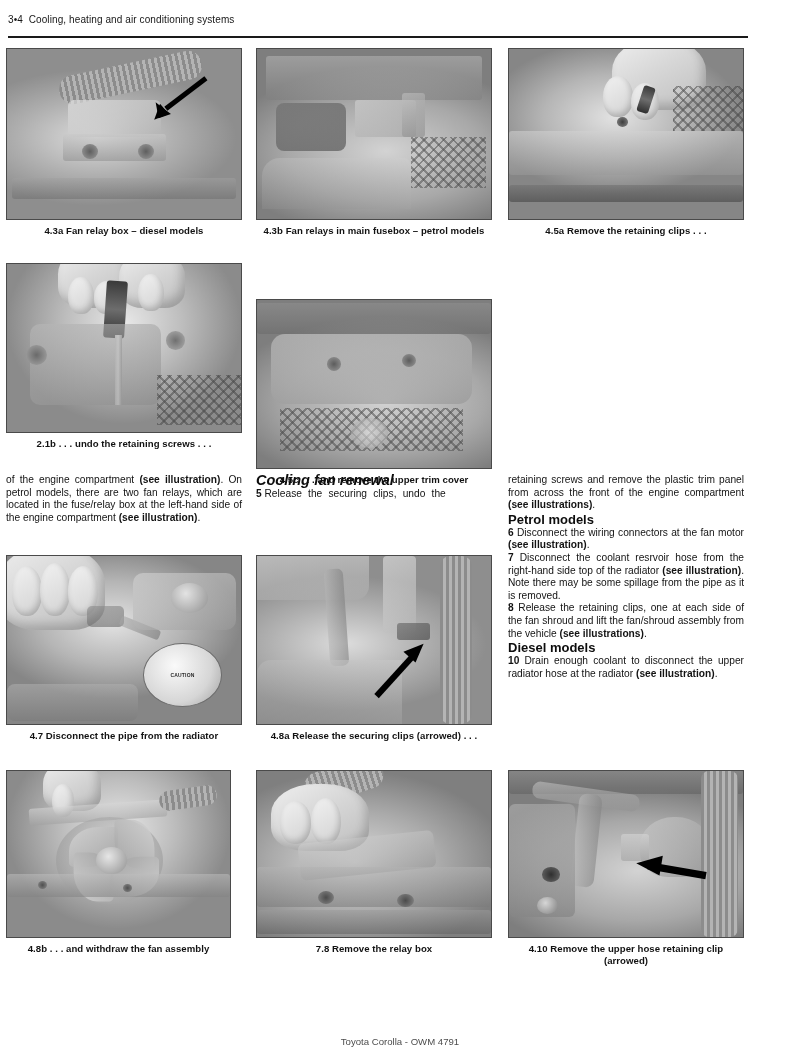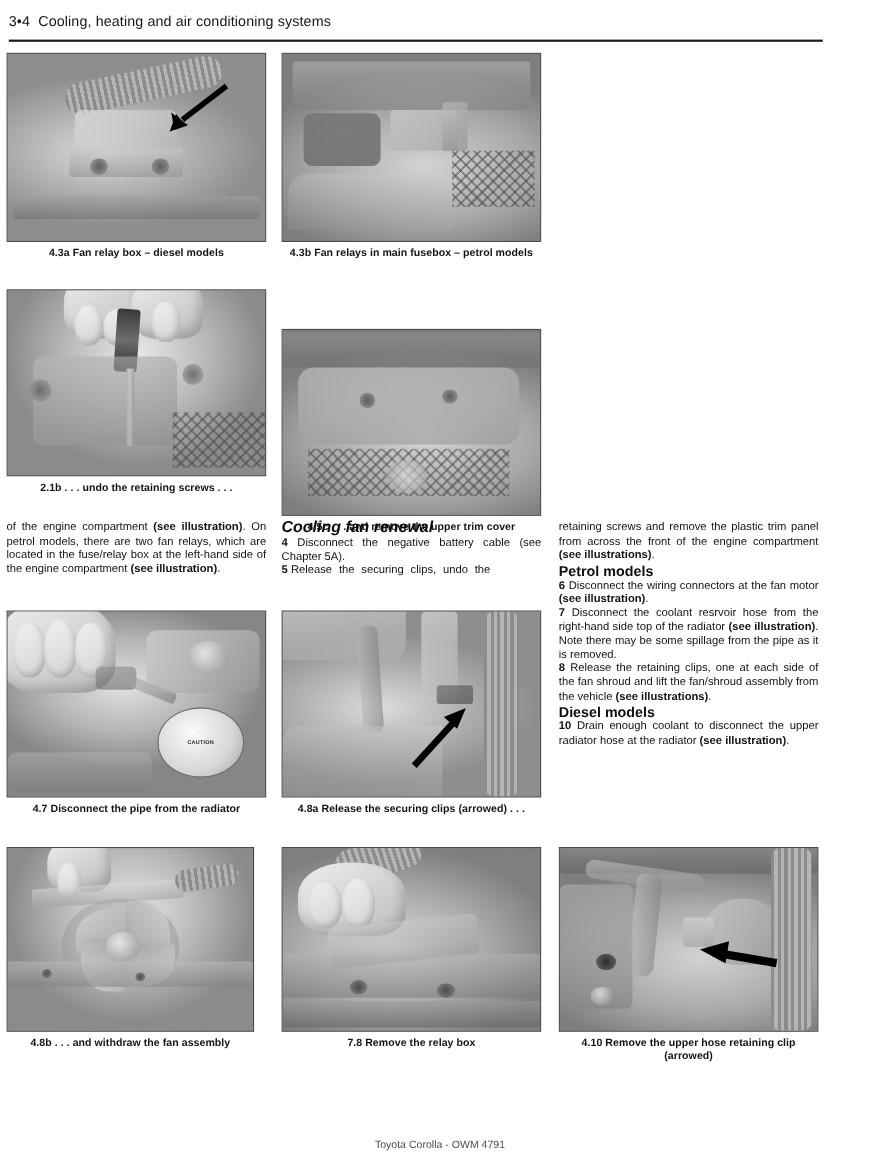--- a/index.html
+++ b/index.html
@@ -19,21 +19,21 @@
   
   .page { width: 800px; height: 1059px; position: relative; }
 
   .header {
     position: absolute;
     left: 8px; top: 4px; width: 784px;
     height: 30px;
     display: flex; align-items: center;
   }
   .header-text {
-    font-size: 13px;
+    font-size: 10px;
     font-weight: 400;
     letter-spacing: .1px;
     color: #161616;
     white-space: nowrap;
   }
   .header-rule {
     position: absolute;
     left: 8px; top: 36px; width: 740px; height: 2px;
     background: #1a1a1a;
   }
@@ -209,20 +209,34 @@
       <div class="bar" style="left:4%; top:4%; width:92%; height:26%; background:linear-gradient(180deg,#b6b6b6,#7f7f7f);"></div>
       <div class="blob" style="left:8%; top:32%; width:30%; height:28%; background:linear-gradient(150deg,#6d6d6d,#4a4a4a); border-radius:8px;"></div>
       <div class="bar" style="left:42%; top:30%; width:26%; height:22%; background:linear-gradient(160deg,#d8d8d8,#9d9d9d);"></div>
       <div class="bar" style="left:62%; top:26%; width:10%; height:26%; background:linear-gradient(160deg,#c4c4c4,#868686);"></div>
       <div class="grille" style="left:66%; top:52%; width:32%; height:30%;"></div>
       <div class="bar" style="left:2%; top:64%; width:64%; height:30%; background:linear-gradient(190deg,#cfcfcf,#8b8b8b); border-radius:18px 8px 0 0;"></div>
     </div>
     <div class="caption">4.3b  Fan relays in main fusebox – petrol models</div>
   </div>
 
+  <div class="fig" style="left:508px; top:48px; width:236px;">
+    <div class="photo ph-c" style="height:172px;">
+      <div class="ph-bg"></div>
+      <div class="hand" style="left:44%; top:-6%; width:40%; height:42%;"></div>
+      <div class="finger" style="left:40%; top:16%; width:13%; height:24%;"></div>
+      <div class="finger" style="left:52%; top:20%; width:12%; height:22%;"></div>
+      <div class="tool" style="left:56%; top:22%; width:5%; height:16%; transform:rotate(18deg);"></div>
+      <div class="hole" style="left:46%; top:40%; width:5%; height:6%; background:radial-gradient(circle,#3d3d3d,#8a8a8a);"></div>
+      <div class="bar" style="left:0%; top:48%; width:100%; height:26%; background:linear-gradient(180deg,#d2d2d2,#9a9a9a);"></div>
+      <div class="grille" style="left:70%; top:22%; width:30%; height:26%;"></div>
+      <div class="bar" style="left:0%; top:80%; width:100%; height:10%; background:linear-gradient(180deg,#6e6e6e,#3f3f3f);"></div>
+    </div>
+    <div class="caption">4.5a  Remove the retaining clips . . .</div>
+  </div>
 
   <div class="fig" style="left:6px; top:263px; width:236px;">
     <div class="photo ph-d" style="height:170px;">
       <div class="ph-bg"></div>
       <div class="hand" style="left:22%; top:-10%; width:30%; height:36%;"></div>
       <div class="hand" style="left:48%; top:-8%; width:28%; height:34%;"></div>
       <div class="finger" style="left:26%; top:8%; width:11%; height:22%;"></div>
       <div class="finger" style="left:37%; top:10%; width:11%; height:20%;"></div>
       <div class="finger" style="left:56%; top:6%; width:11%; height:22%;"></div>
       <div class="tool" style="left:42%; top:10%; width:9%; height:34%; transform:rotate(4deg);"></div>
@@ -248,21 +262,20 @@
     <div class="caption">4.5c  . . . and remove the upper trim cover</div>
   </div>
 
 
   <div class="col" style="left:6px; top:474px; width:236px;">
     <p class="para"><span>of the engine compartment </span><b>(see illustration)</b><span>. On petrol models, there are two fan relays, which are located in the fuse/relay box at the left-hand side of the engine compartment </span><b>(see illustration)</b><span>.</span></p>
   </div>
 
   <div class="col" style="left:256px; top:472px; width:236px;">
     <p class="sub-italic">Cooling fan renewal</p>
-    <p class="para"><span class="num">4</span> <span>Disconnect the negative battery cable (see Chapter 5A).</span></p>
     <p class="para" style="text-align:justify;"><span class="num">5</span> <span style="word-spacing:3.4px;">Release the securing clips, undo the</span></p>
   </div>
 
   <div class="col" style="left:508px; top:474px; width:236px;">
     <p class="para"><span>retaining screws and remove the plastic trim panel from across the front of the engine compartment </span><b>(see illustrations)</b><span>.</span></p>
 
     <p class="sub-bold">Petrol models</p>
 
     <p class="para"><span class="num">6</span> <span>Disconnect the wiring connectors at the fan motor </span><b>(see illustration)</b><span>.</span></p>
 

